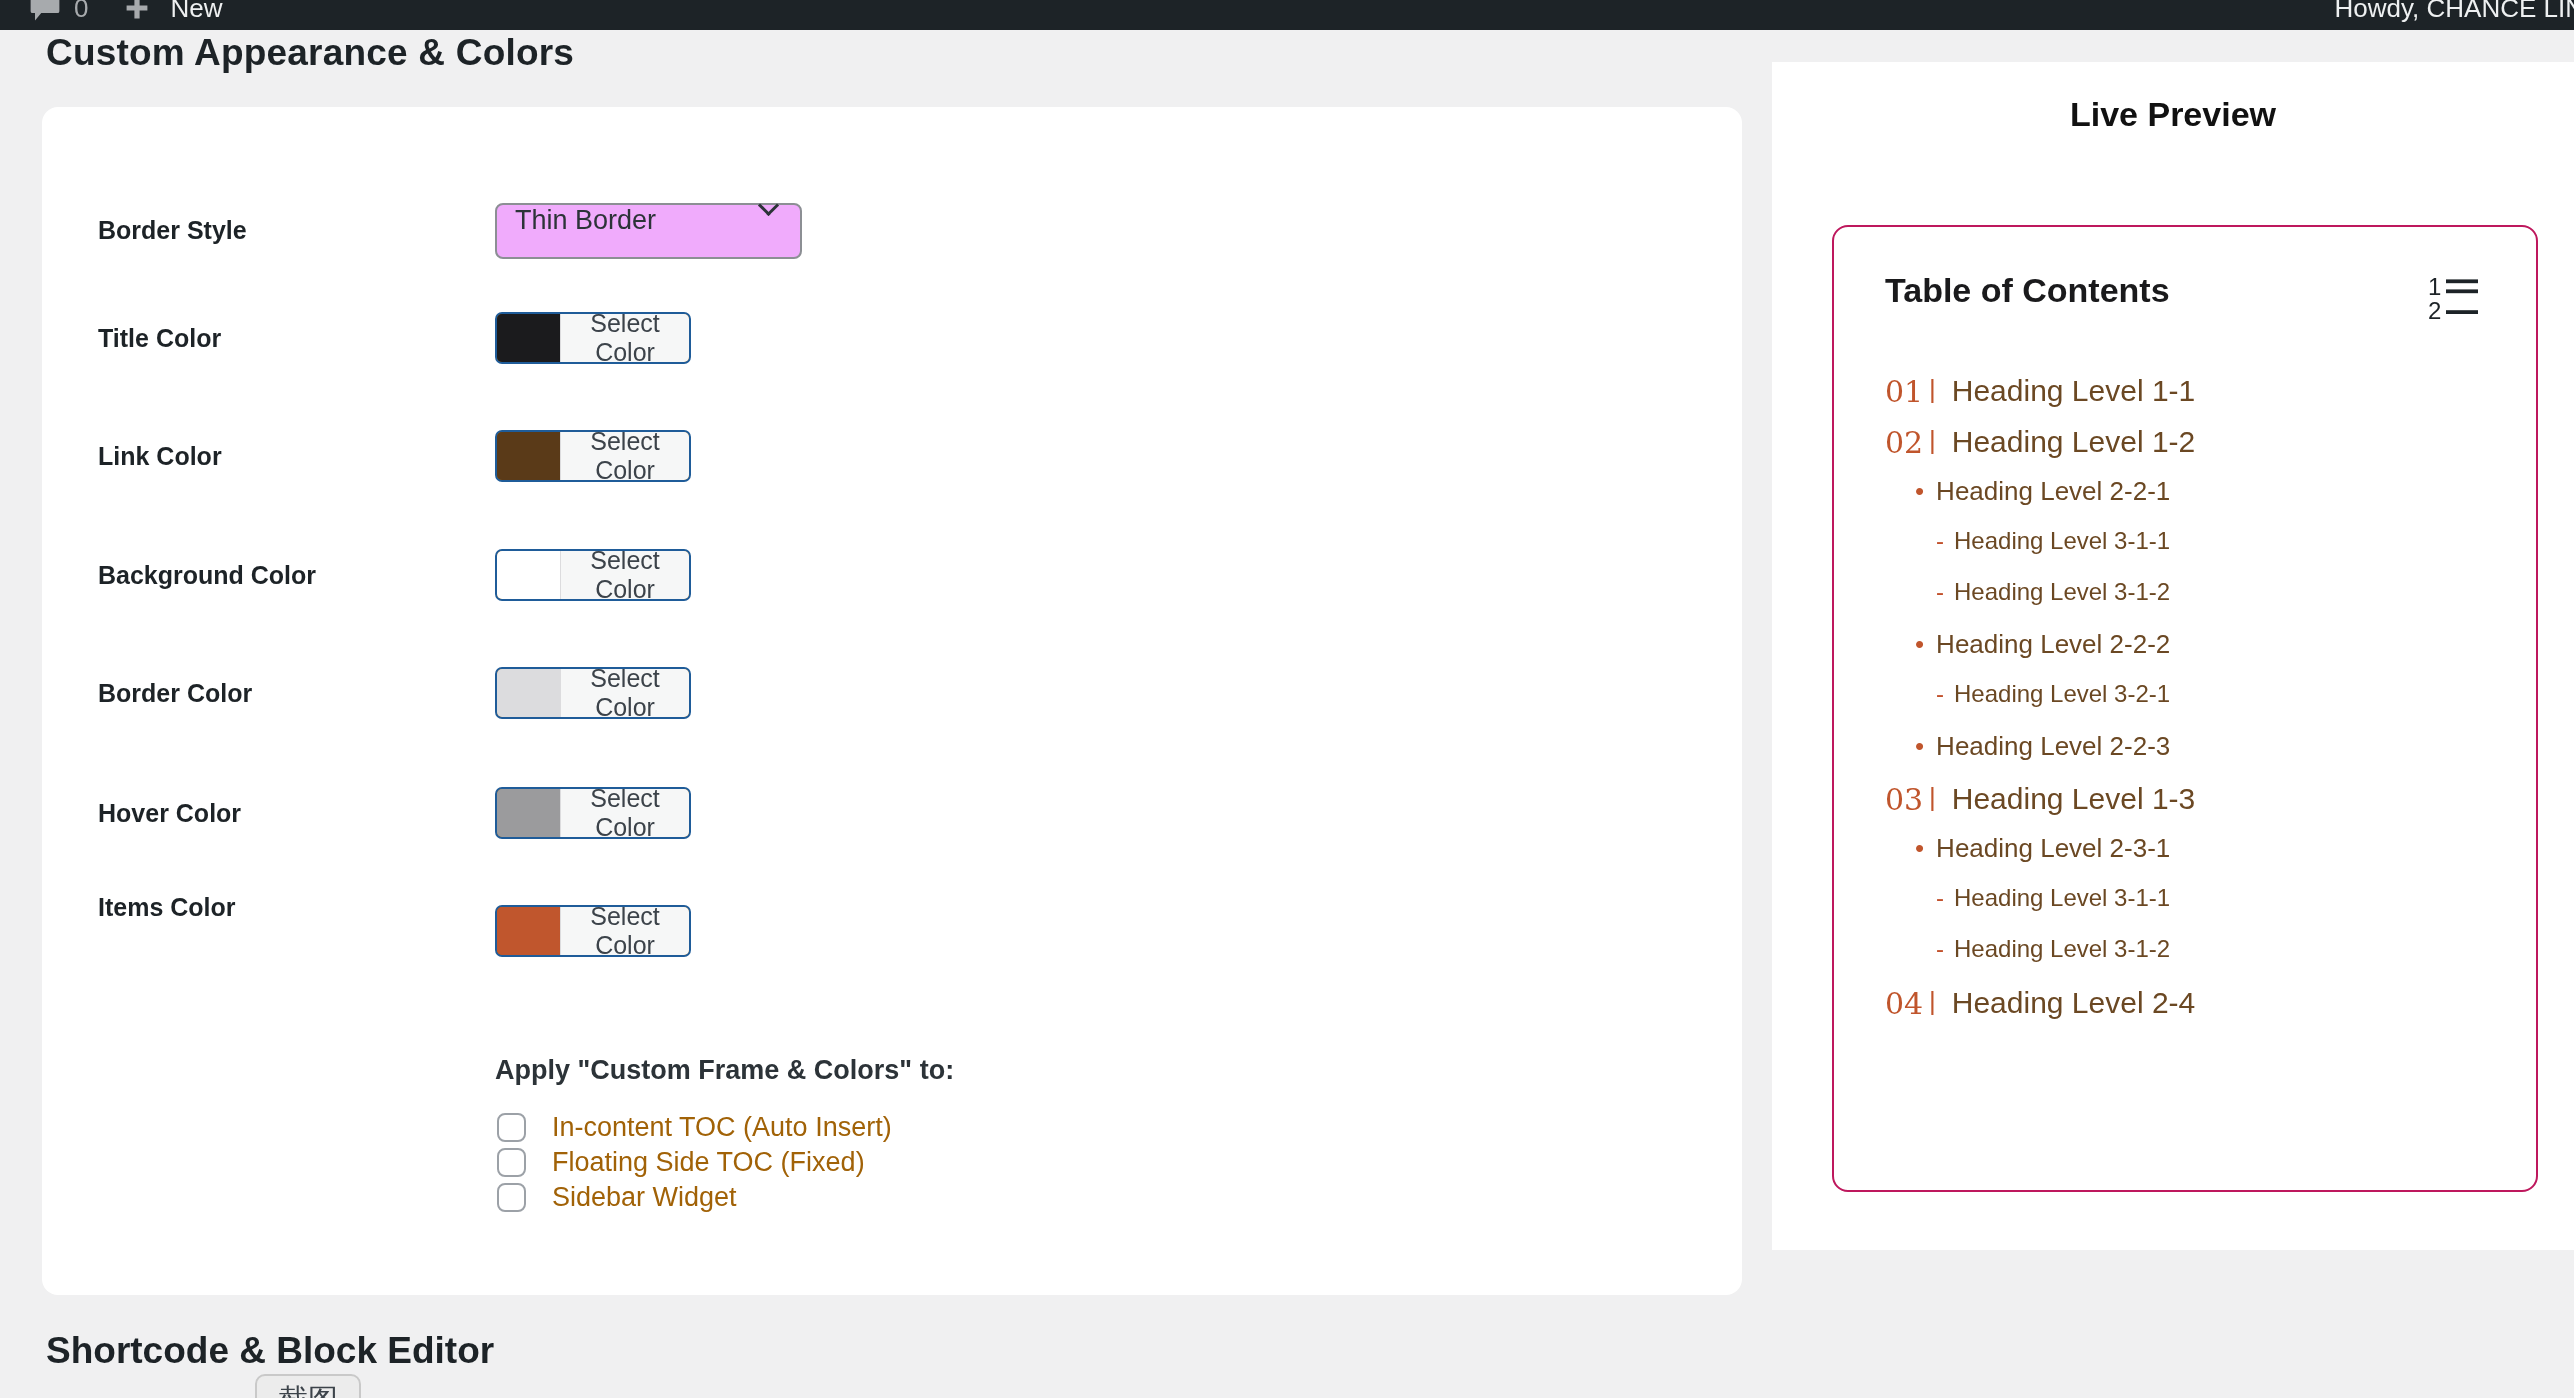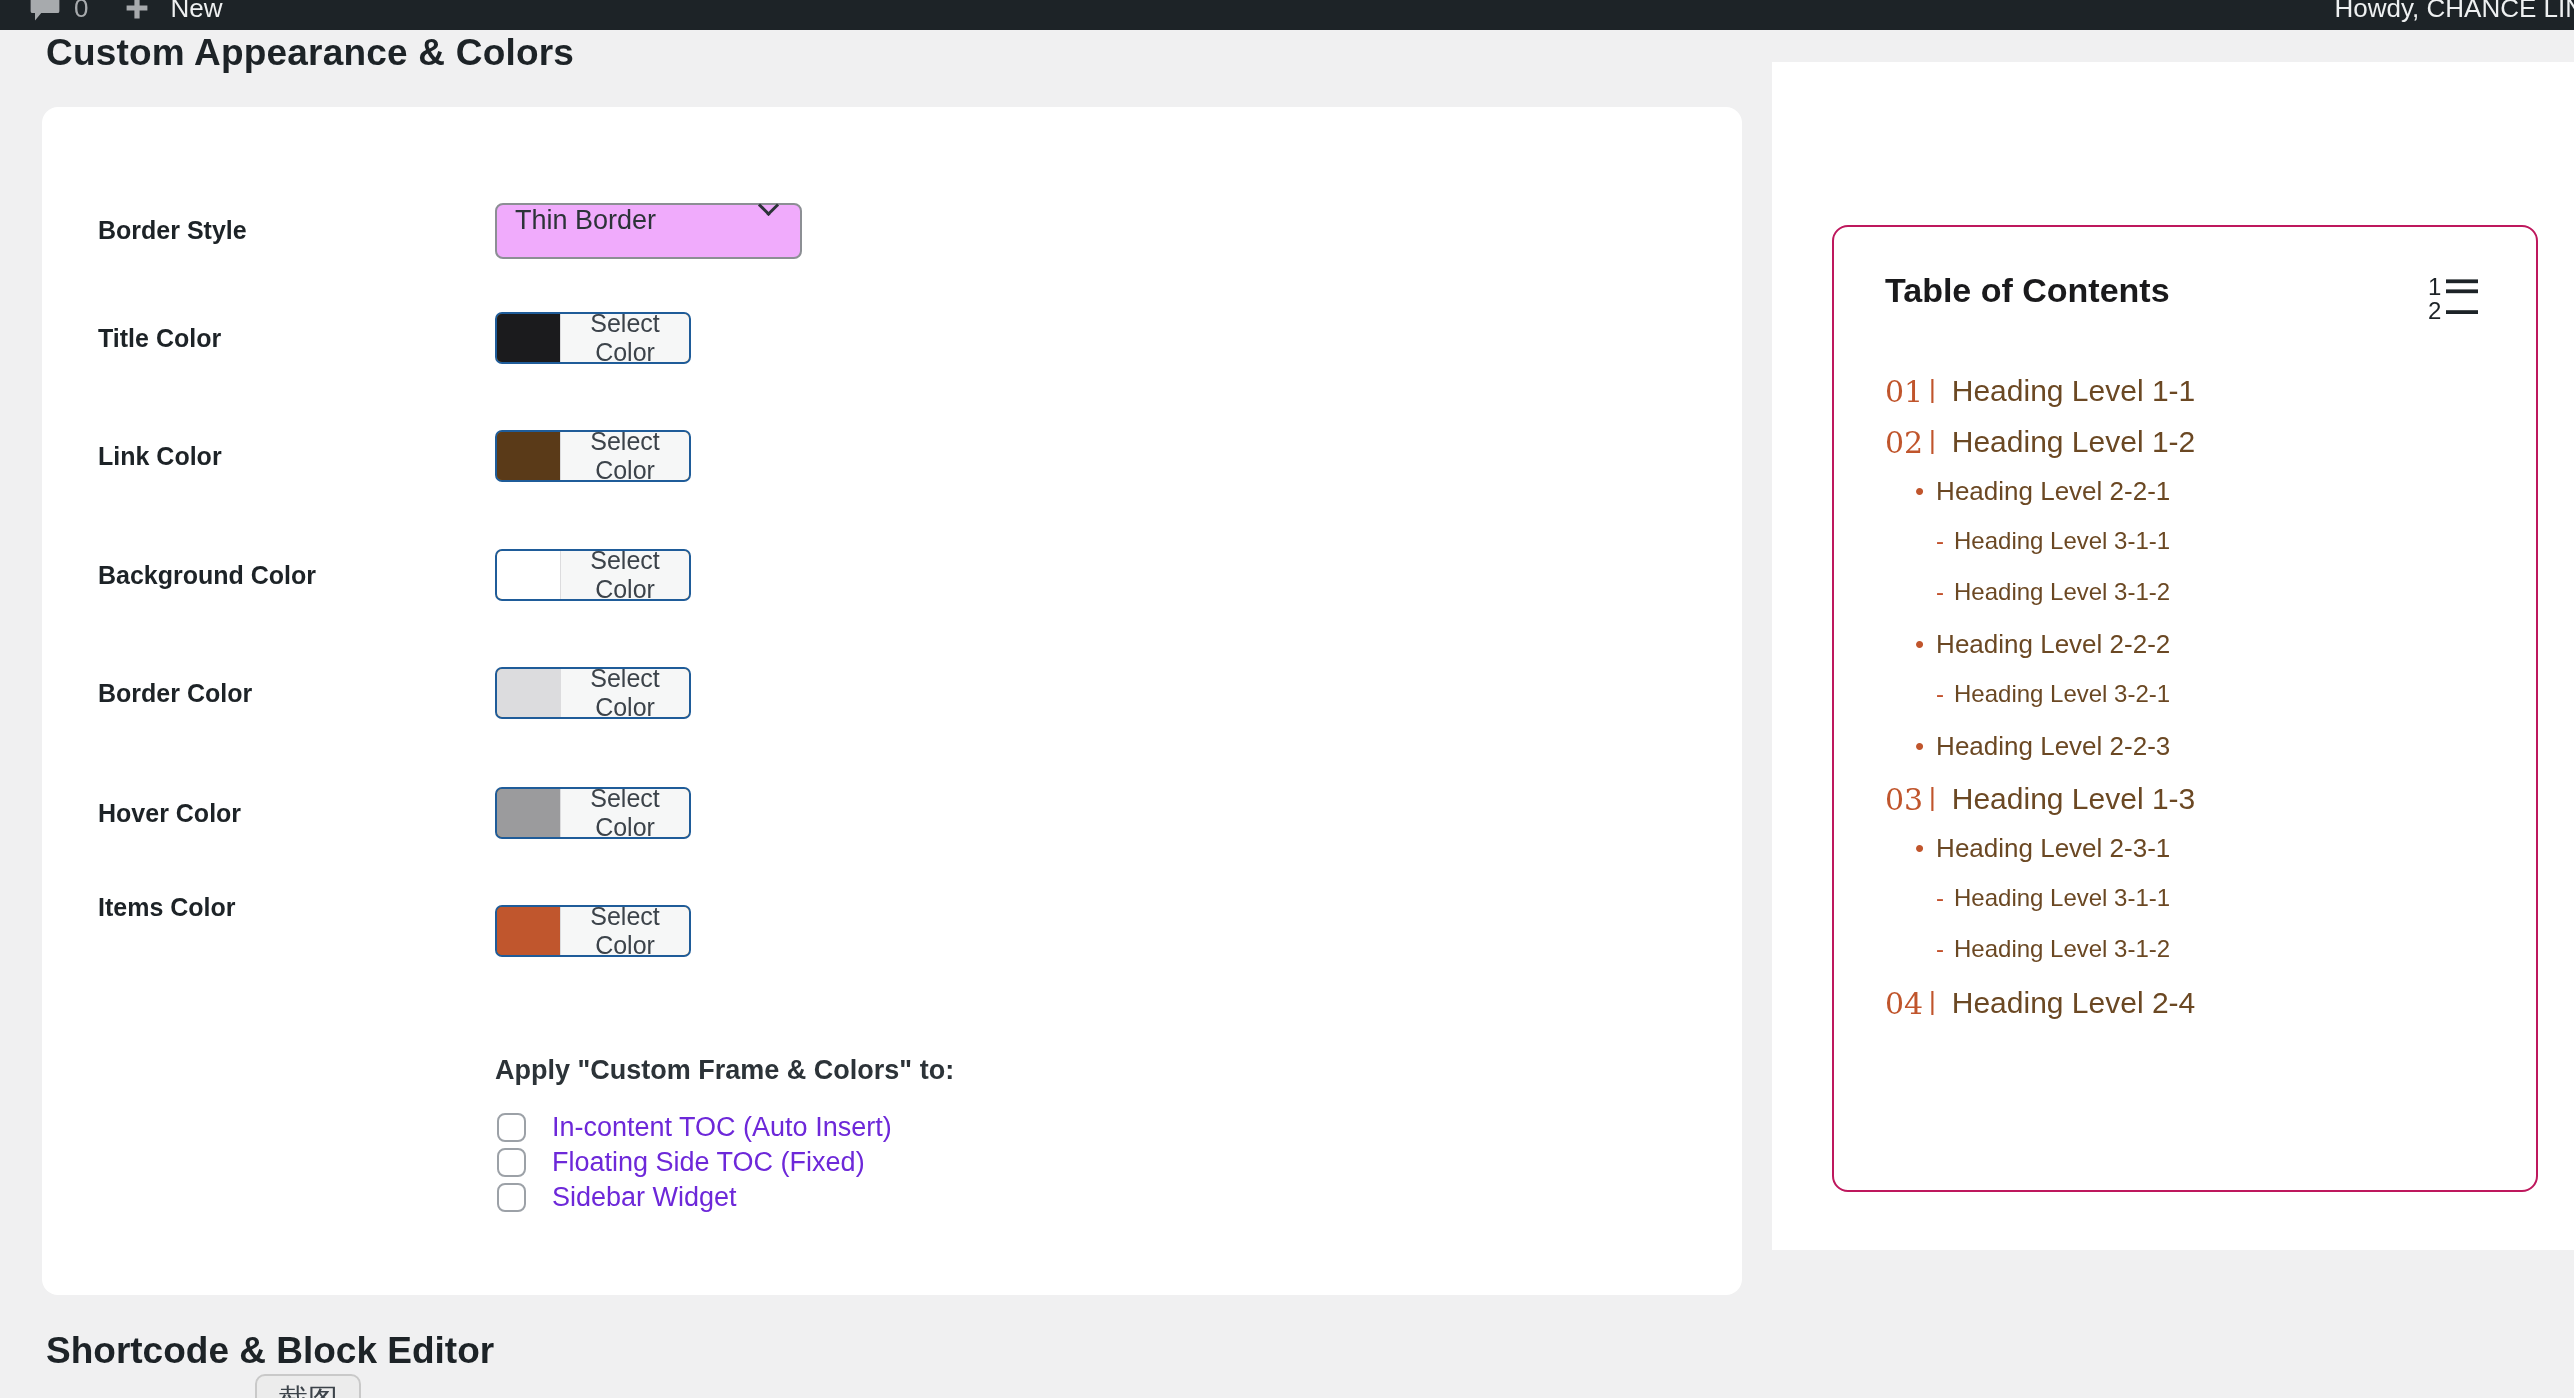--- a/index.html
+++ b/index.html
@@ -70,21 +70,21 @@
   }
   .apply-head {
     position:absolute; left:453px; top:948px;
     font-size:27px; font-weight:bold; color:#2c3338;
   }
   .opt-row { position:absolute; left:455px; height:30px; display:flex; align-items:center; gap:26px; }
   .checkbox {
     width:29px; height:29px; background:#fff;
     border:2px solid #9ca1a7; border-radius:8px; cursor:pointer; flex:0 0 29px;
   }
-  .opt-label { font-size:27px; color:#6d28d9; white-space:nowrap; }
+  .opt-label { font-size:27px; color:#a16207; white-space:nowrap; }
   
   .preview-panel {
     position:absolute; left:1772px; top:62px; width:802px; height:1188px;
     background:#fff;
   }
   .preview-title {
     position:absolute; left:0; top:33px; width:100%;
     text-align:center; font-size:34px; font-weight:bold; color:#111;
   }
   .toc-card {
@@ -195,20 +195,21 @@
         <span class="checkbox"></span>
         <span class="opt-label">Sidebar Widget</span>
       </div>
     </div>
 </div>
 
 <div class="h2-bottom">Shortcode &amp; Block Editor</div>
 <button class="partial-btn">截图</button>
 
 <div class="preview-panel">
+  <div class="preview-title">Live Preview</div>
 
   <div class="toc-card">
     <div class="toc-title">Table of Contents</div>
     <span class="toc-icon">
       <svg width="56" height="50" viewBox="0 0 28 25">
         <text x="0" y="10" font-size="12" font-family="Liberation Sans, sans-serif" fill="#1d2327">1</text>
         <rect x="9" y="2.2" width="16" height="1.9" fill="#1d2327"></rect>
         <rect x="9" y="7.2" width="16" height="1.9" fill="#1d2327"></rect>
         <text x="0" y="22" font-size="12" font-family="Liberation Sans, sans-serif" fill="#1d2327">2</text>
         <rect x="9" y="17.6" width="16" height="1.9" fill="#1d2327"></rect>

